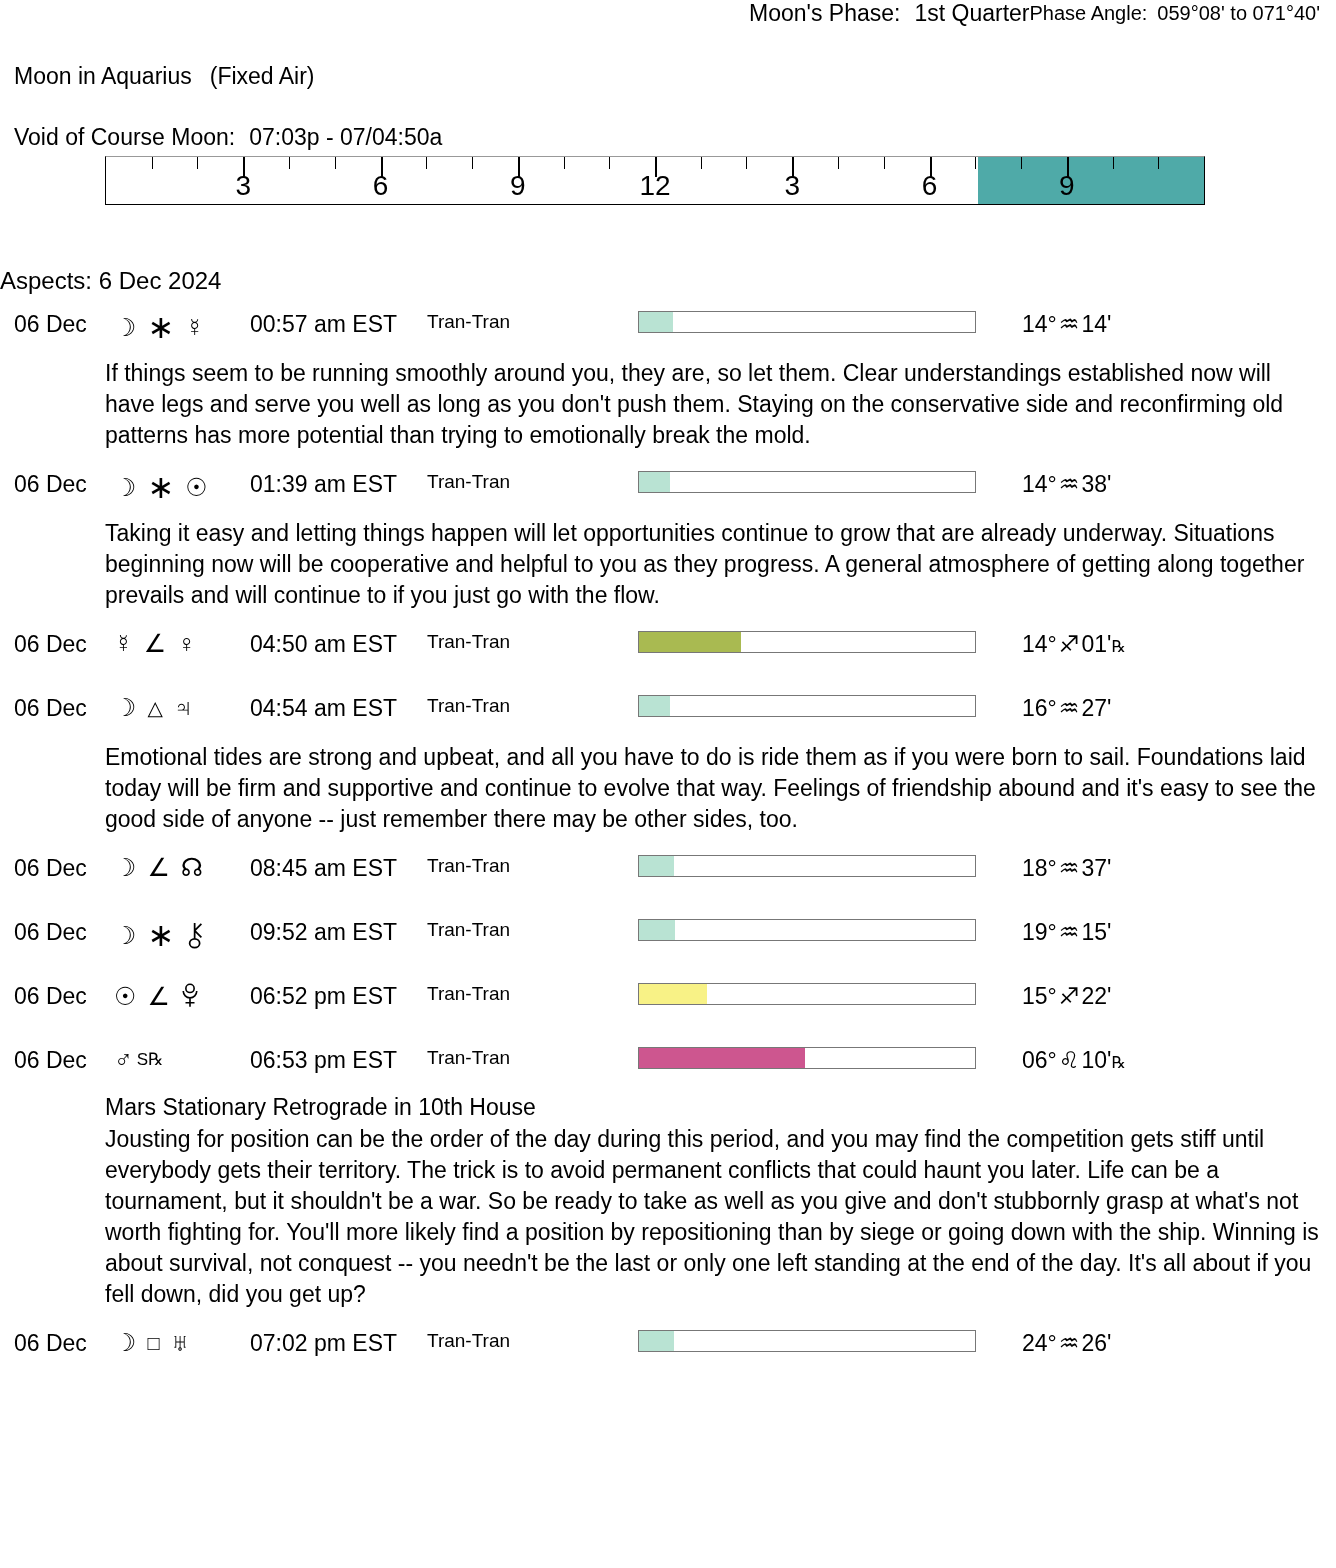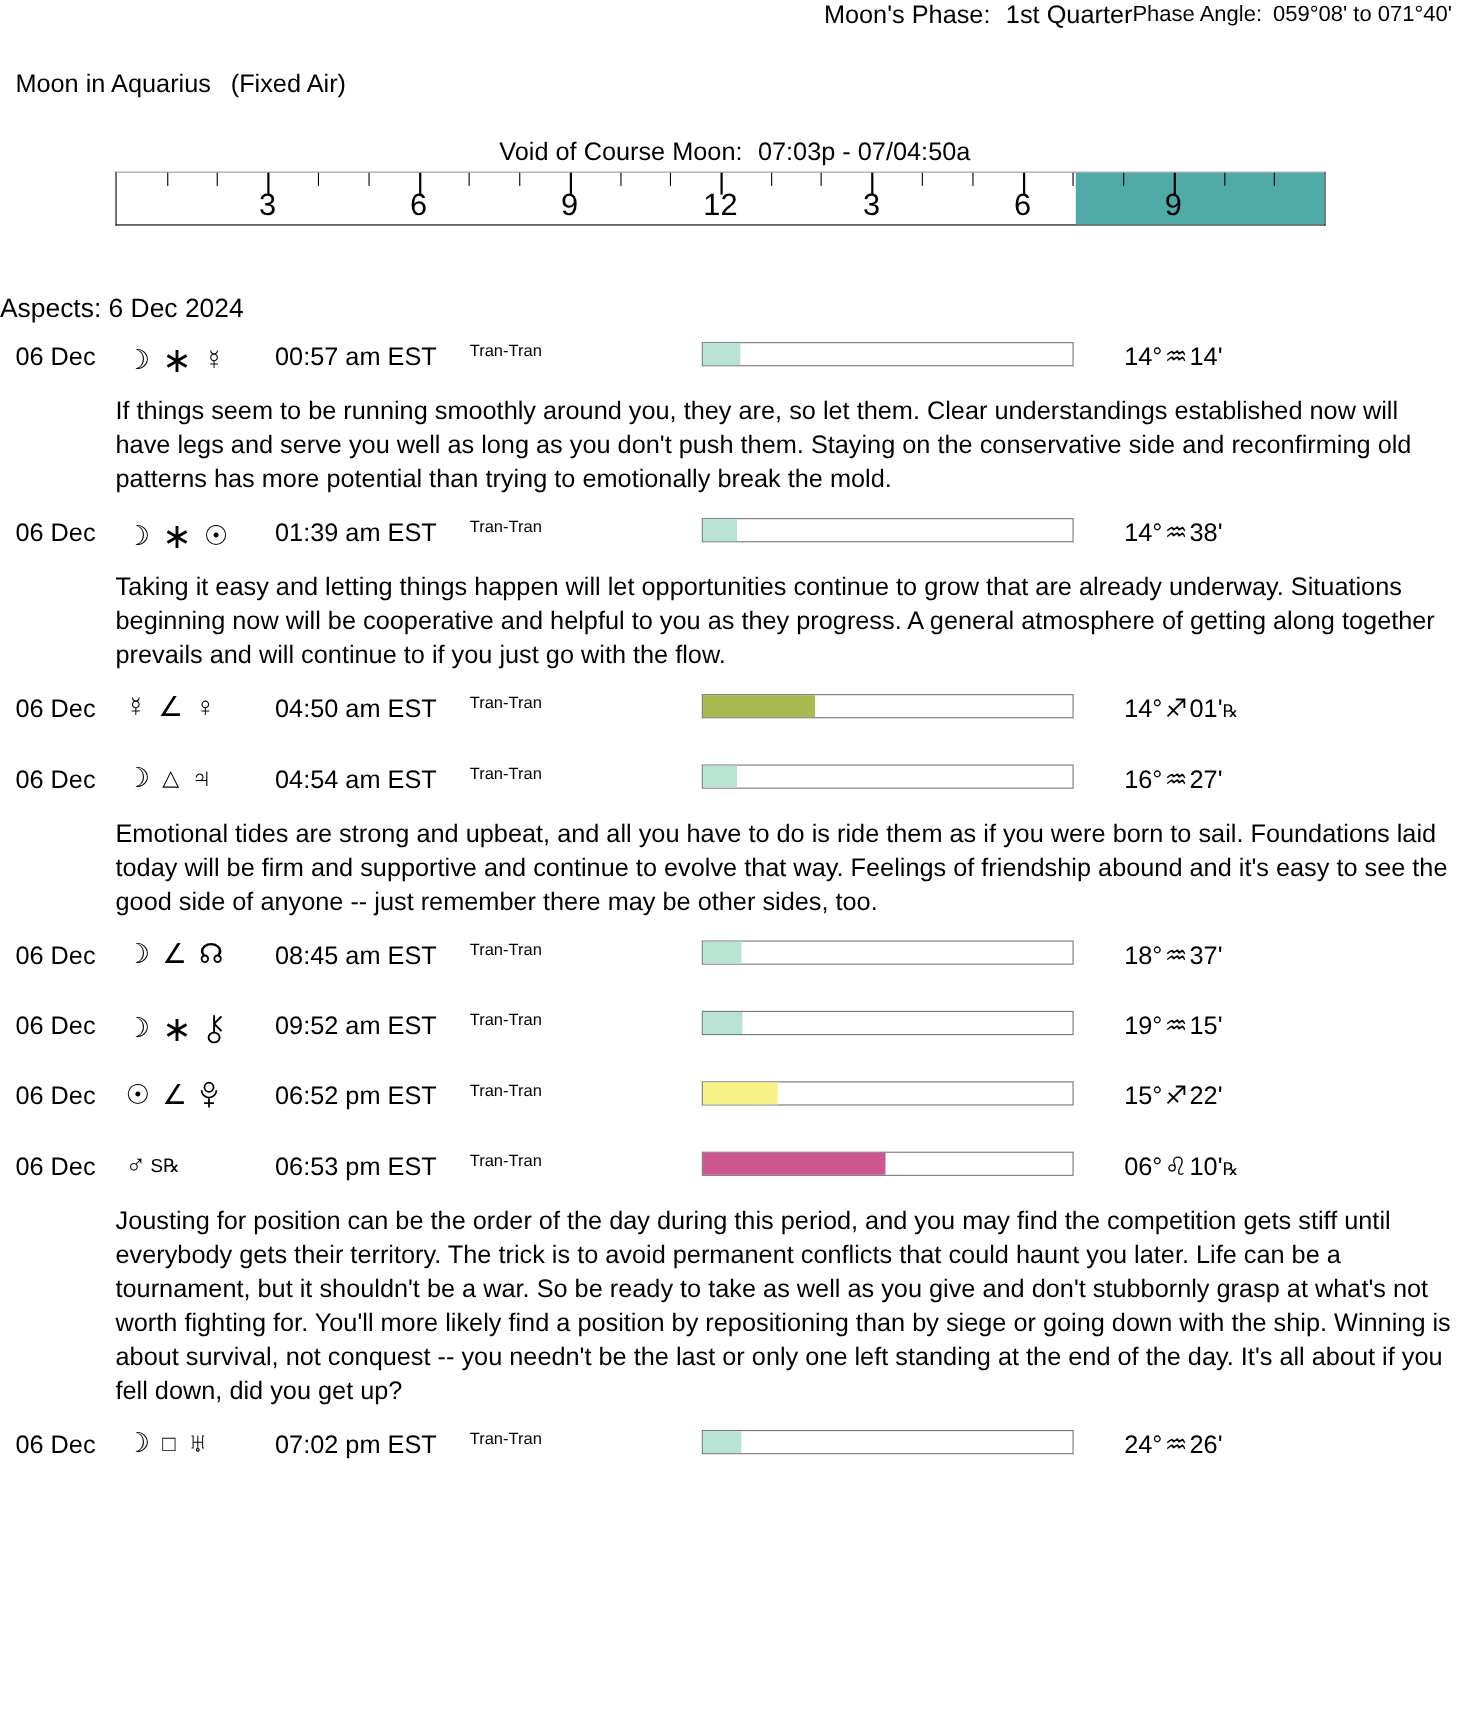--- a/index.html
+++ b/index.html
@@ -4,37 +4,37 @@
 <style>
   html,body{margin:0;padding:0;}
   body{
     width:1336px;height:1568px;overflow:hidden;background:#fff;color:#000;
     font-family:"Liberation Sans","DejaVu Sans",sans-serif;
   }
   .hdr-line1{display:flex;justify-content:flex-end;align-items:flex-start;padding:0 16px 0 14px;}
   .h-main{font-size:23px;display:flex;gap:14px;}
   .h-sub{font-size:20px;display:flex;gap:10px;padding-top:2px;}
   .h2{font-size:23px;margin:36px 14px 0 14px;display:flex;gap:18px;}
-  .h3{font-size:23px;margin:34px 14px 0 14px;display:flex;gap:14px;justify-content:center;}
+  .h3{font-size:23px;margin:34px 14px 0 14px;display:flex;gap:14px;}
 
   .ruler-wrap{position:relative;margin:5px 0 0 105px;width:1100px;height:49px;
     border:1px solid #000;border-top:1px solid #999;box-sizing:border-box;background:#fff;}
   .ruler-fill{position:absolute;top:0;bottom:0;}
   .tick{position:absolute;top:0;width:1px;height:12px;background:#000;z-index:2;}
   .tick.major{width:2px;height:20px;}
   .rlabel{position:absolute;top:13px;transform:translateX(-50%);font-size:28px;z-index:3;}
 
   .aspects-title{font-size:24px;margin-top:62px;}
   .list{margin-top:16px;padding-left:14px;}
   .aspect-block{margin-bottom:20px;}
   .aspect-line{display:flex;align-items:flex-start;height:44px;}
   .c-date{width:100px;font-size:23px;}
   .c-syms{width:136px;display:flex;align-items:center;gap:11px;font-size:25px;}
   .c-time{width:177px;font-size:23px;}
-  .c-type{width:211px;font-size:15px;}
+  .c-type{width:211px;font-size:19px;}
   .c-bar{width:336px;height:20px;border:1px solid #777;background:#fff;position:relative;flex:none;}
   .bar-fill{position:absolute;left:0;top:0;bottom:0;}
   .c-degree{margin-left:46px;font-size:23px;white-space:nowrap;}
   .zsign{margin:0 2px;}
   .retro{font-size:16px;}
   .sym{line-height:1;}
   .sextile{font-size:32px;vertical-align:middle;}
   .asp-med{font-size:20px;}
   .sr{font-size:17px;letter-spacing:0;}
   .sym-svg{height:27px;width:auto;display:block;}
@@ -255,20 +255,21 @@
       </span>
       <span class="c-time">06:53 pm EST</span>
       <span class="c-type">Tran-Tran</span>
       <span class="c-bar">
         <span class="bar-fill" style="width: 49.4%; background-color: rgb(205, 86, 143);"></span>
       </span>
       <span class="c-degree">
         <span>06°</span><span class="zsign">♌</span><span>10'</span><span class="retro">℞</span>
       </span>
     </div>
+    <div class="subtitle">Mars Stationary Retrograde in 10th House</div>
     <p class="desc">Jousting for position can be the order of the day during this period, and you may find the competition gets stiff until everybody gets their territory. The trick is to avoid permanent conflicts that could haunt you later. Life can be a tournament, but it shouldn't be a war. So be ready to take as well as you give and don't stubbornly grasp at what's not worth fighting for. You'll more likely find a position by repositioning than by siege or going down with the ship. Winning is about survival, not conquest -- you needn't be the last or only one left standing at the end of the day. It's all about if you fell down, did you get up?</p>
   </div>
 
   <div class="aspect-block">
     <div class="aspect-line">
       <span class="c-date">06 Dec</span>
       <span class="c-syms">
         <span class="sym">☽</span>
         <span class="sym asp-med">□</span>
         <span class="sym">♅</span>

